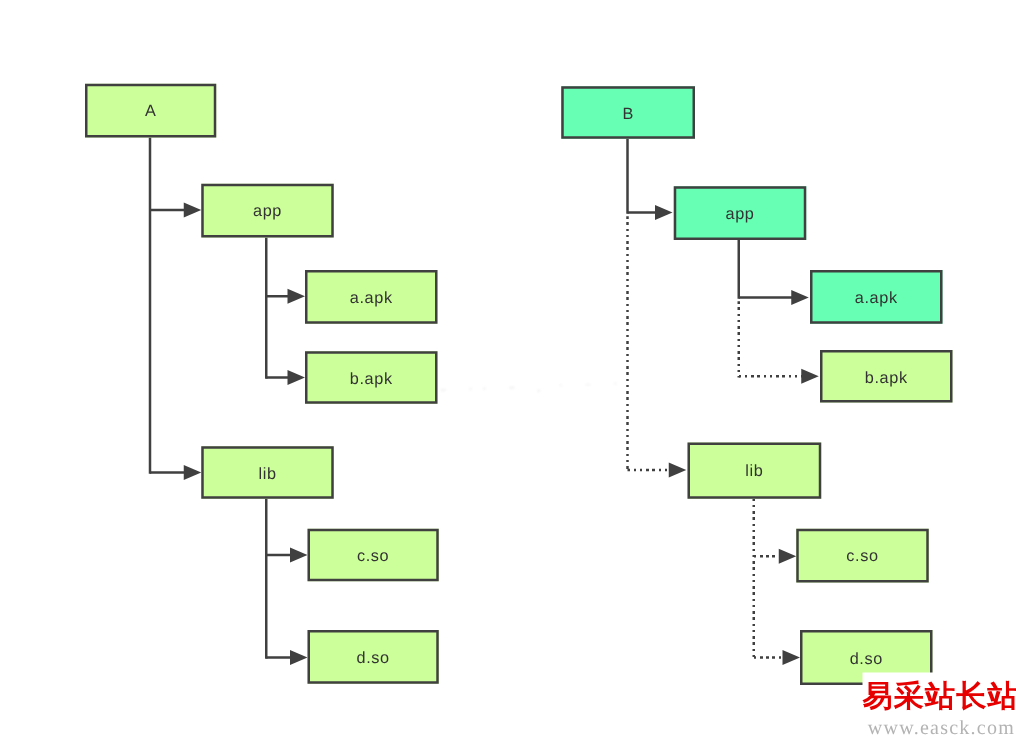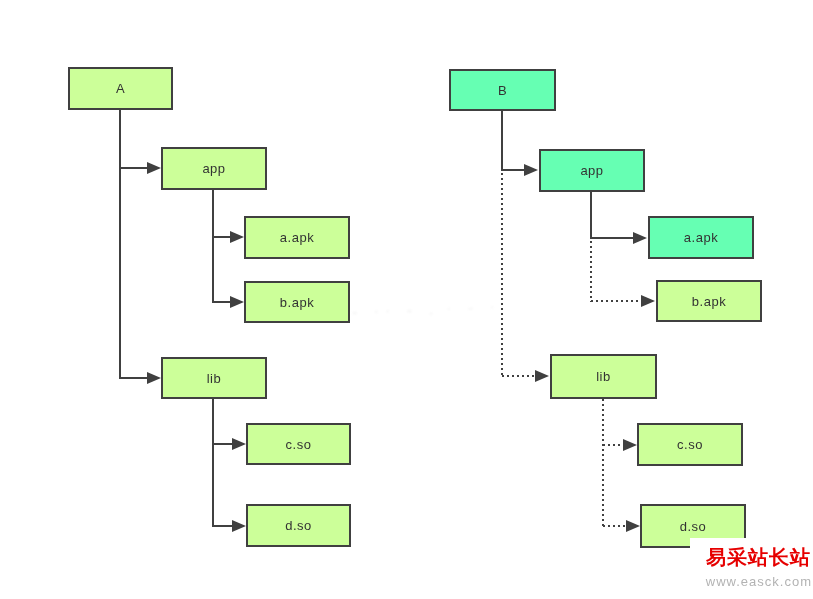--- a/index.html
+++ b/index.html
@@ -52,31 +52,31 @@
     left:690px;top:538px;right:0;bottom:0;
     background:#ffffff;
     z-index:5;
     text-align:right;
   }
   .wm-name{
     display:block;
     margin:4px 2px 0 0;
     font-family:"DejaVu Serif","Liberation Serif",serif;
     font-weight:bold;
-    font-size:20px;
+    font-size:24px;
     line-height:30px;
     letter-spacing:1px;
     color:var(--watermark-red,#e60000);
     white-space:nowrap;
   }
   .wm-url{
     display:block;
     margin:2px 1px 0 0;
-    font-family:Liberation Sans, sans-serif;
-    font-size:13px;
+    font-family:Liberation Serif, serif;
+    font-size:16px;
     letter-spacing:1px;
     color:var(--watermark-gray,#b3b3b3);
     white-space:nowrap;
   }
 </style>
 </head>
 <body>
 
 <div id="stage">
 

